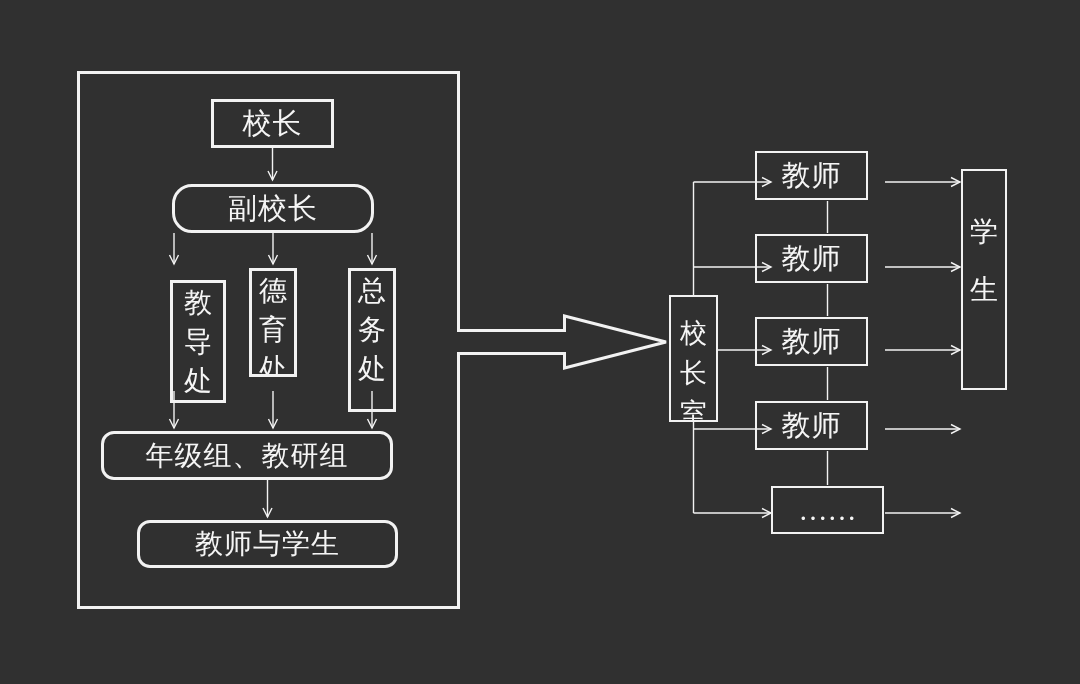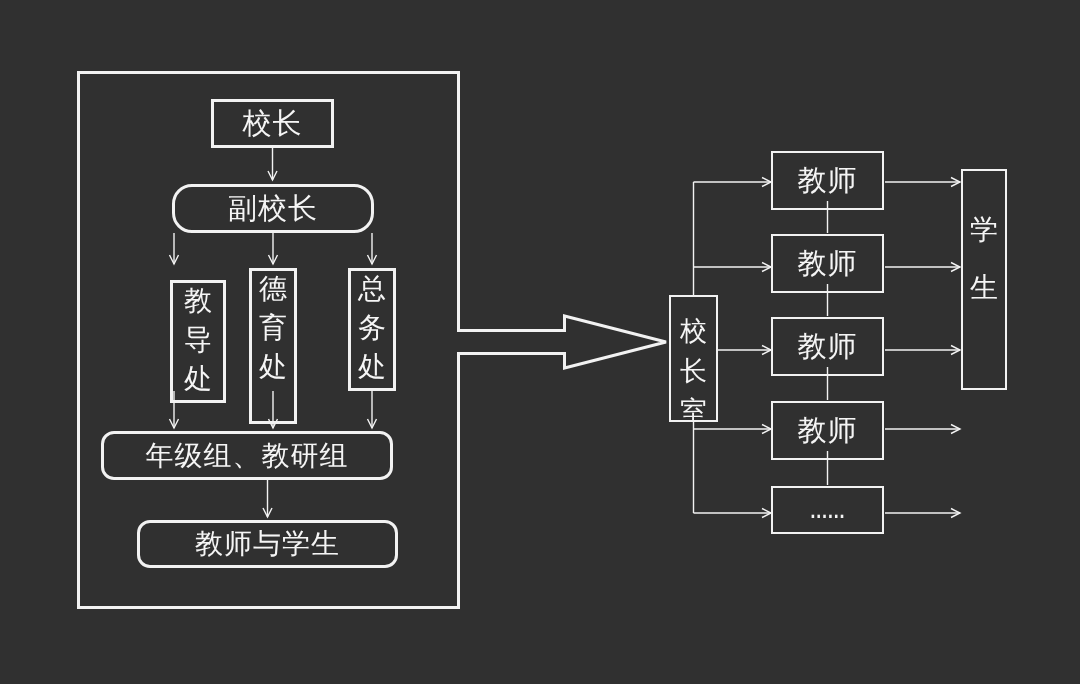--- a/index.html
+++ b/index.html
@@ -1,20 +1,20 @@
 <!DOCTYPE html>
 <html><head>
 <meta charset="utf-8">
 <style>
   html,body{margin:0;padding:0;background:#303030;}
   #canvas{
     position:relative;
     width:1080px;height:684px;
     background:#303030;
-    font-family:Liberation Mono, monospace;
+    font-family:Liberation Serif, serif;
     color:#f5f5f5;
     overflow:hidden;
   }
   .box{
     position:absolute;
     box-sizing:border-box;
     border:3px solid #f2f2f2;
     display:flex;
     align-items:center;
     justify-content:center;
@@ -37,26 +37,26 @@
     line-height:39px;
     word-break:break-all;
     white-space:normal;
     overflow:hidden;
   }
   .rbox{ border-width:2.5px; }
   #outer-left   {left:77px;  top:71px;  width:383px; height:538px;}
   #principal    {left:211px; top:99px;  width:123px; height:49px;}
   #vice         {left:172px; top:184px; width:202px; height:49px;border-radius:20px;}
   #dept1        {left:150px; top:280px; width:56px;  height:123px;margin-left:20px;}
-  #dept2        {left:249px; top:268px; width:48px;  height:156px;}
-  #dept3        {left:348px; top:268px; width:48px;  height:123px;}
+  #dept2        {left:249px; top:268px; width:48px;  height:109px;}
+  #dept3        {left:348px; top:268px; width:48px;  height:144px;}
   #grade        {left:101px; top:431px; width:292px; height:49px; font-size:28px;border-radius:13px;}
   #ts           {left:137px; top:520px; width:261px; height:48px; font-size:28px;border-radius:13px;}
   #office       {left:669px; top:295px; width:49px;  height:127px; font-size:27px; line-height:40px; padding-top:16px;}
-  .teacher-box  {left:771px; width:113px; height:59px; font-size:29px;}
+  .teacher-box  {left:755px; width:113px; height:49px; font-size:29px;}
   #teacher1{top:151px;} #teacher2{top:234px;} #teacher3{top:317px;} #teacher4{top:401px;}
   #dots-box     {left:771px; top:486px; width:113px; height:48px; font-size:29px; letter-spacing:0;}
   #students     {left:961px; top:169px; width:46px;  height:221px; font-size:28px;
                  line-height:58px; padding-top:32px; text-align:center; word-break:break-all; white-space:normal;}
   svg.lines{position:absolute; left:0; top:0; pointer-events:none;}
 </style>
 </head>
 <body>
 
 <div id="canvas">

